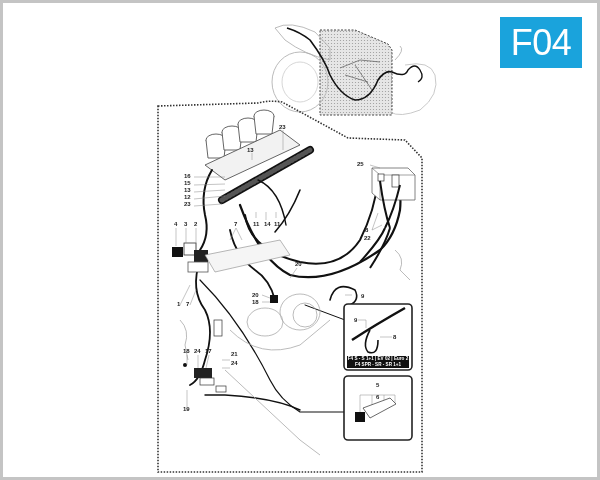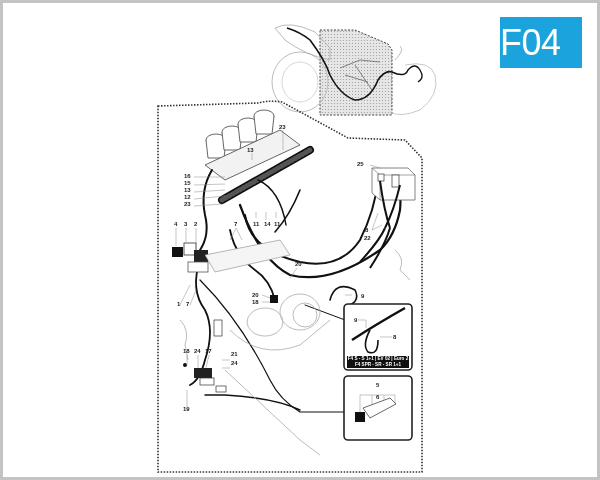--- a/index.html
+++ b/index.html
@@ -1,19 +1,19 @@
 <!DOCTYPE html>
 <html><head>
 <meta charset="utf-8">
 <style>
   html, body { margin:0; padding:0; background:#ffffff; }
   body { width:600px; height:480px; position:relative; overflow:hidden; font-family:"Liberation Sans", sans-serif; }
   .frame { position:absolute; left:0; top:0; width:594px; height:474px; border:3px solid #c4c4c4; background:#fff; }
   .badge { position:absolute; left:500px; top:17px; width:82px; height:51px; background:#1aa3dc; color:#fff;
-           font-family:"Liberation Sans", sans-serif; font-size:36px; line-height:51px; text-align:left; letter-spacing:-0.5px; }
+           font-family:"Liberation Sans", sans-serif; font-size:36px; line-height:51px; text-align:center; letter-spacing:-0.5px; }
   svg.diagram { position:absolute; left:0; top:0; }
   .lbl { font-family:"Liberation Sans", sans-serif; font-size:6px; font-weight:bold; fill:#222; }
   .cap { position:absolute; background:#111; color:#fff; font-family:"Liberation Sans", sans-serif; font-size:4.6px; font-weight:bold;
          line-height:6px; text-align:center; white-space:nowrap; }
 </style>
 </head>
 <body>
 
 <div class="frame"></div>
 

